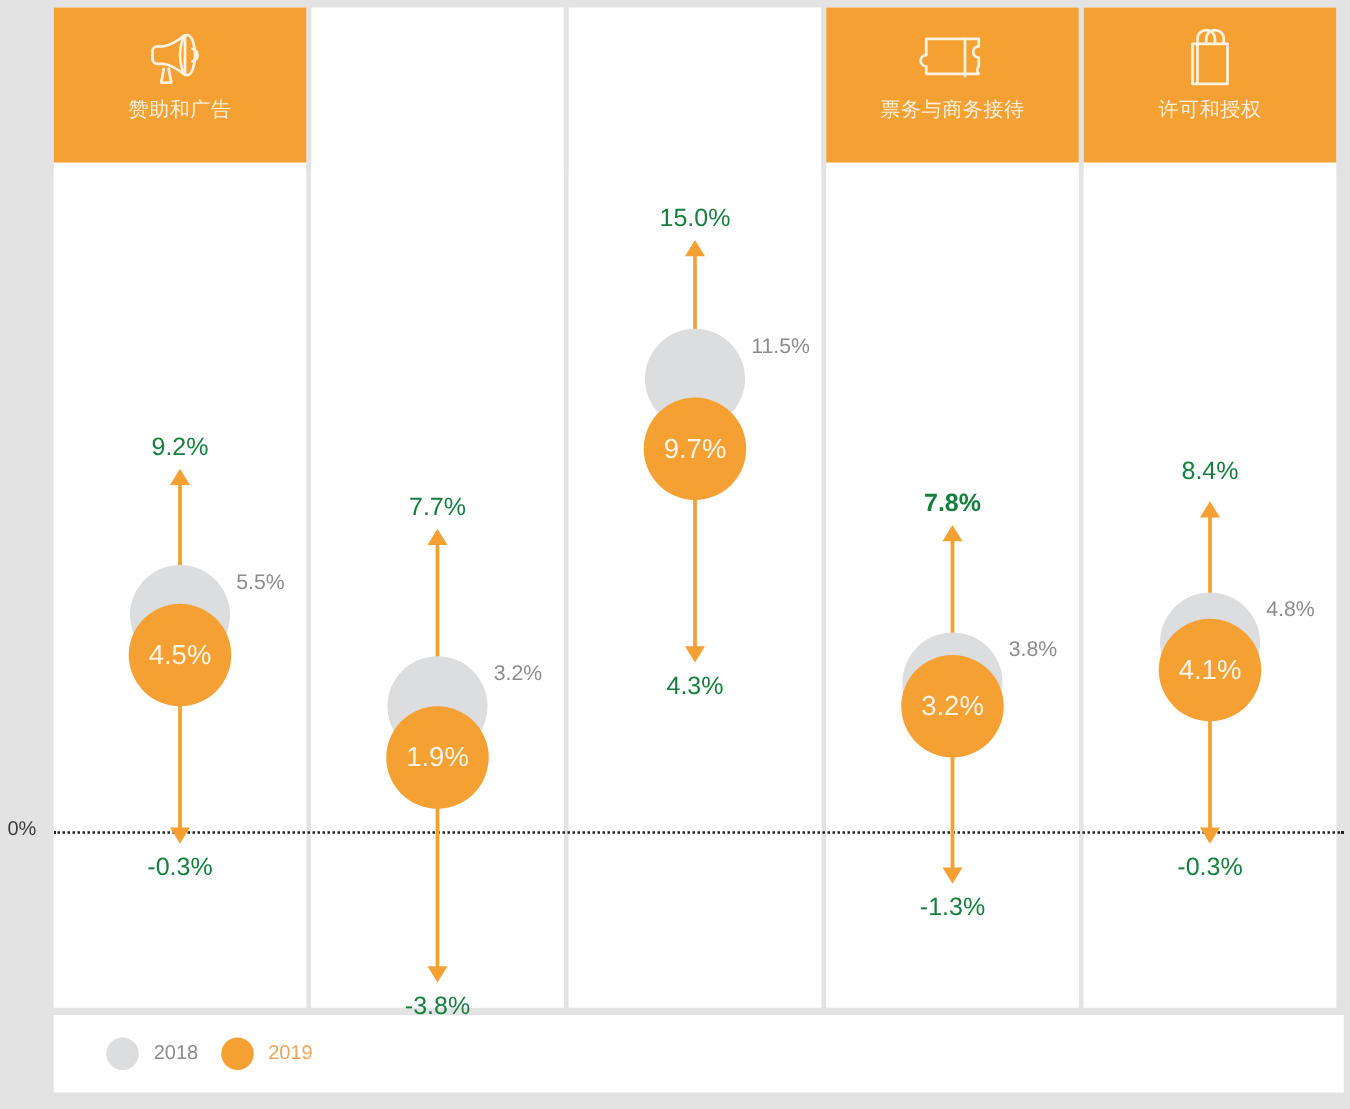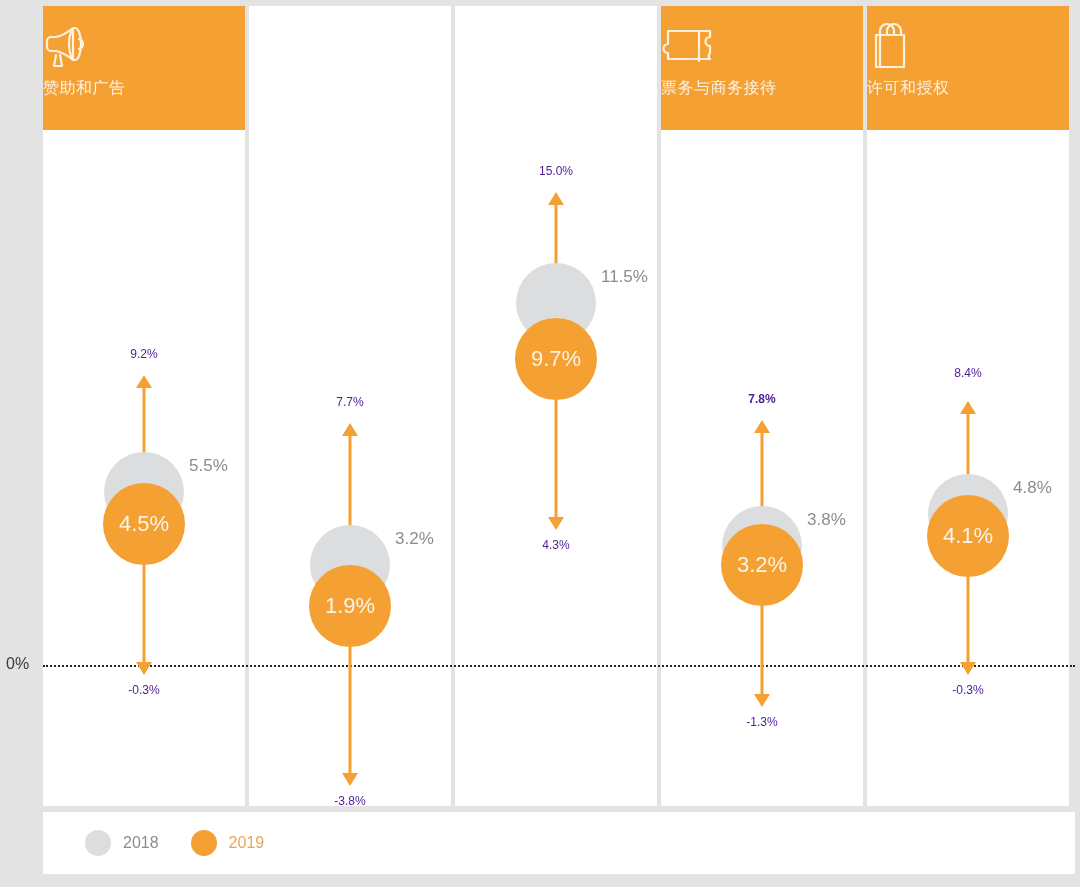--- a/index.html
+++ b/index.html
@@ -25,21 +25,21 @@
   }
   .panel-header {
     position: absolute;
     left: 0; top: 0;
     width: 202px;
     height: 124px;
     background: #f5a033;
     box-sizing: border-box;
     display: flex;
     flex-direction: column;
-    align-items: flex-start;
+    align-items: center;
     justify-content: flex-start;
   }
   .panel-icon {
     margin-top: 12px;
     height: 56px;
     display: flex;
     align-items: center;
     justify-content: center;
   }
   .panel-label {
@@ -97,22 +97,22 @@
     width: 0; height: 0;
     border-left: 8px solid transparent;
     border-right: 8px solid transparent;
     transform: translateX(-8px);
   }
   .arrow-head.up   { border-bottom: 13px solid #f5a033; }
   .arrow-head.down { border-top: 13px solid #f5a033; }
 
   .cap-label {
     position: absolute;
-    font-size: 12px;
-    color: #4c1d95;
+    font-size: 20px;
+    color: #15803d;
     white-space: nowrap;
     transform: translateX(-50%);
   }
 
   .bubble-2018 {
     position: absolute;
     width: 80px; height: 80px;
     border-radius: 50%;
     background: #dcdddf;
     transform: translate(-50%, -50%);
@@ -144,21 +144,21 @@
     width: 1032px;
     height: 62px;
     background: #ffffff;
     display: flex;
     align-items: center;
   }
   .legend-wrap {
     display: flex;
     align-items: center;
     margin-left: 42px;
-    gap: 32px;
+    gap: 18px;
   }
   .legend-item { display: flex; align-items: center; gap: 12px; }
   .legend-dot { width: 26px; height: 26px; border-radius: 50%; }
   .legend-dot.grey { background: #dcdddf; }
   .legend-dot.orange { background: #f5a033; }
   .legend-text { font-size: 16px; }
   .legend-text.grey { color: #8c8c8c; }
   .legend-text.orange { color: #e8a65c; }
   #source {
     margin-left: auto;

